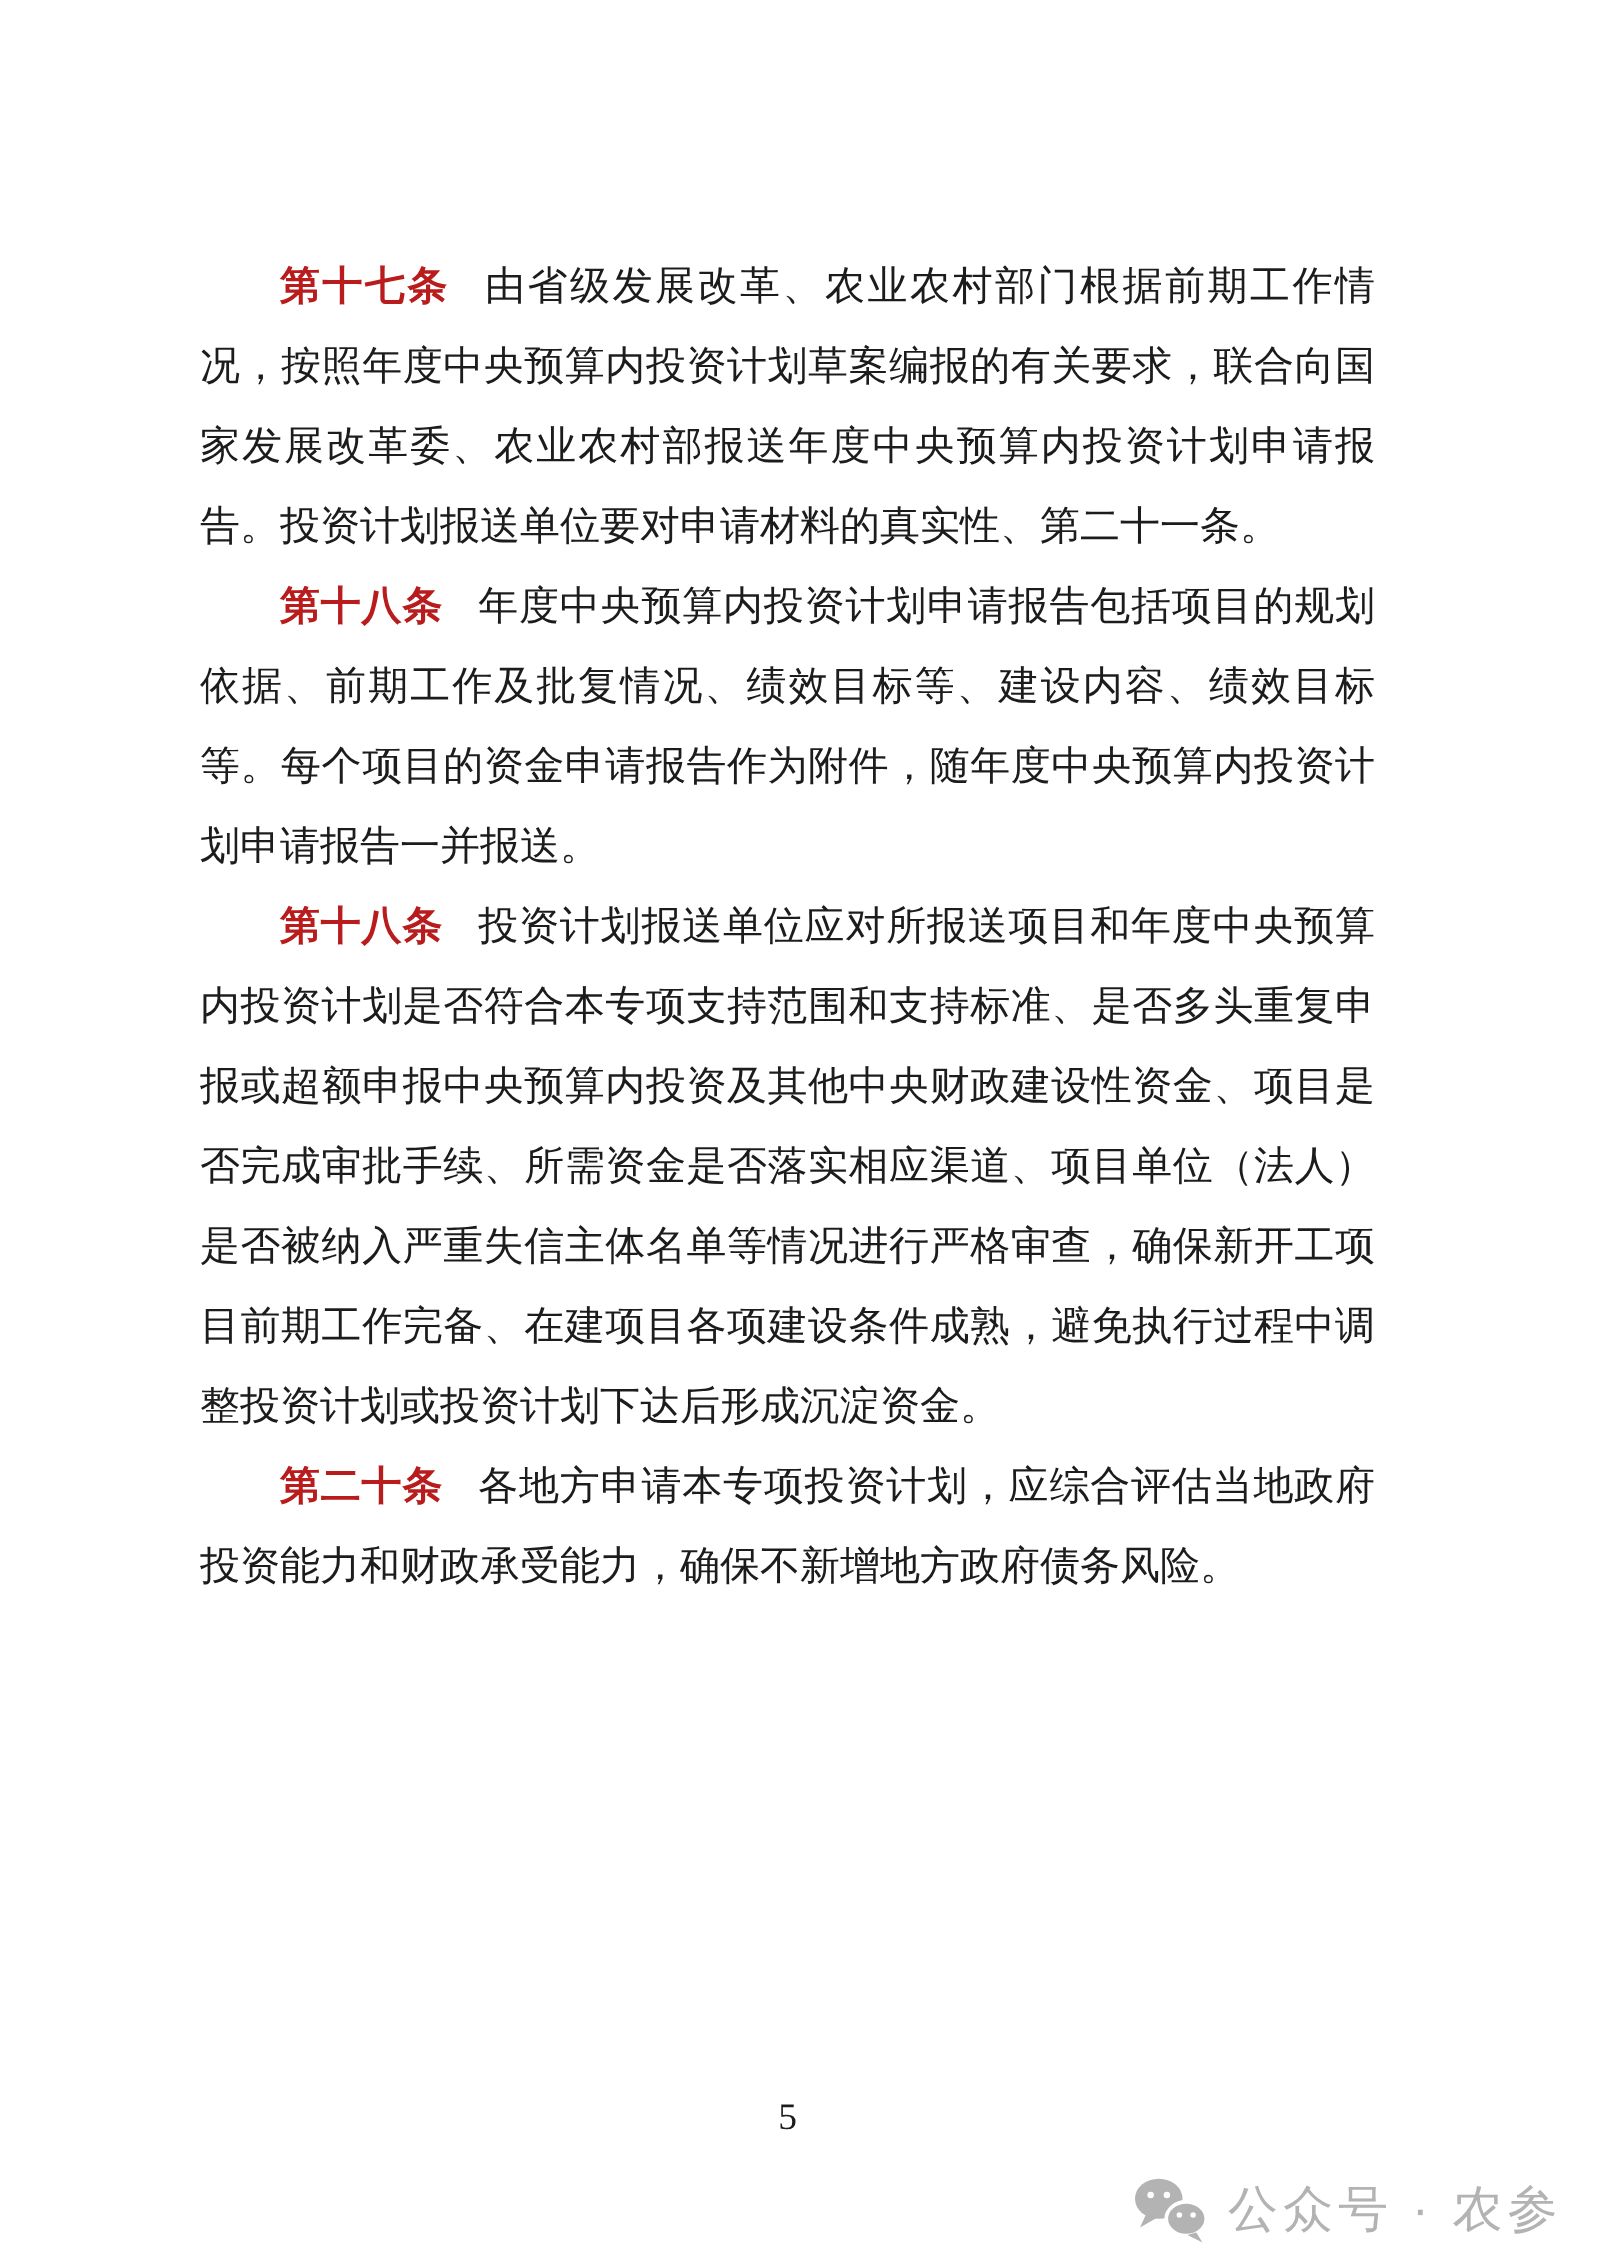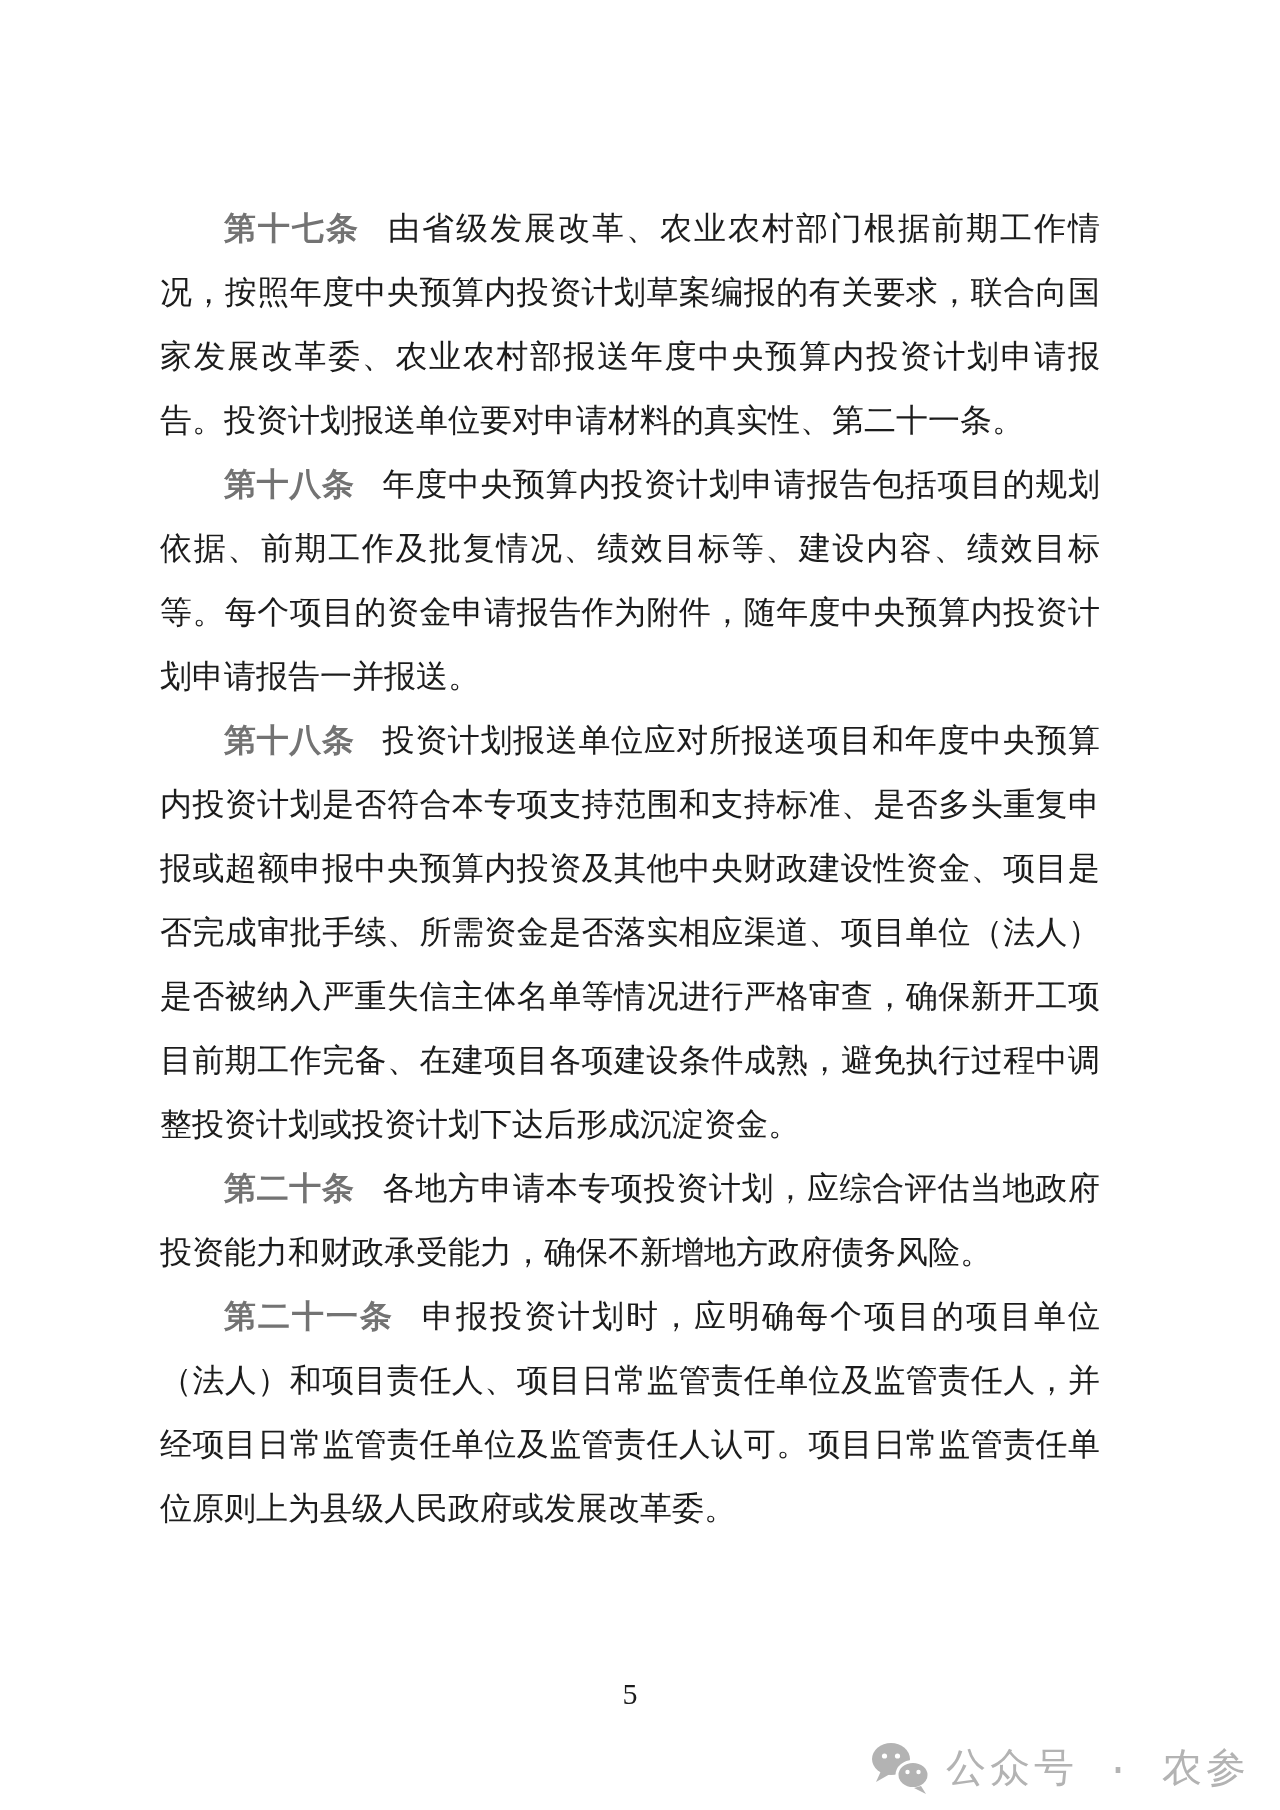--- a/index.html
+++ b/index.html
@@ -22,59 +22,58 @@
     line-height: 64px;
     color: #1c1c1c;
     text-align: justify;
   }
   .para {
     margin: 0;
     text-indent: 64px;
   }
   .term {
     font-weight: bold;
-    color: #737373;
+    color: #b91c1c;
     margin-right: 28px;
   }
   .footer {
     position: absolute;
     left: 160px; top: 1672px;
     width: 940px;
     text-align: center;
     font-size: 30px;
     line-height: 44px;
     color: #1c1c1c;
   }
   .watermark {
     position: absolute;
     right: 30px; top: 1740px;
     display: flex;
     align-items: center;
     gap: 14px;
     color: #b3b3b3;
   }
   .watermark .wtext {
-    font-family: Liberation Mono, monospace;
+    font-family: Liberation Sans, sans-serif;
     font-size: 40px;
     letter-spacing: 4px;
     white-space: nowrap;
   }
   .watermark .wicon { display: inline-flex; }
 </style>
 </head>
 <body>
 
 <div class="page">
 
   <div class="content">
     <p class="para"><span class="term">第十七条</span><span>由省级发展改革、农业农村部门根据前期工作情况，按照年度中央预算内投资计划草案编报的有关要求，联合向国家发展改革委、农业农村部报送年度中央预算内投资计划申请报告。投资计划报送单位要对申请材料的真实性、第二十一条。</span></p>
     <p class="para"><span class="term">第十八条</span><span>年度中央预算内投资计划申请报告包括项目的规划依据、前期工作及批复情况、绩效目标等、建设内容、绩效目标等。每个项目的资金申请报告作为附件，随年度中央预算内投资计划申请报告一并报送。</span></p>
     <p class="para"><span class="term">第十八条</span><span>投资计划报送单位应对所报送项目和年度中央预算内投资计划是否符合本专项支持范围和支持标准、是否多头重复申报或超额申报中央预算内投资及其他中央财政建设性资金、项目是否完成审批手续、所需资金是否落实相应渠道、项目单位（法人）是否被纳入严重失信主体名单等情况进行严格审查，确保新开工项目前期工作完备、在建项目各项建设条件成熟，避免执行过程中调整投资计划或投资计划下达后形成沉淀资金。</span></p>
     <p class="para"><span class="term">第二十条</span><span>各地方申请本专项投资计划，应综合评估当地政府投资能力和财政承受能力，确保不新增地方政府债务风险。</span></p>
-    <p class="para"><span class="term">第二十一条</span><span>申报投资计划时，应明确每个项目的项目单位（法人）和项目责任人、项目日常监管责任单位及监管责任人，并经项目日常监管责任单位及监管责任人认可。项目日常监管责任单位原则上为县级人民政府或发展改革委。</span></p>
   </div>
 
   <div class="footer">
     <span>5</span>
   </div>
 
   <div class="watermark">
     <span class="wicon">
       <svg width="62" height="54" viewBox="0 0 62 54" xmlns="http://www.w3.org/2000/svg">
         <ellipse cx="21" cy="18" rx="19" ry="16" fill="#b3b3b3"></ellipse>

